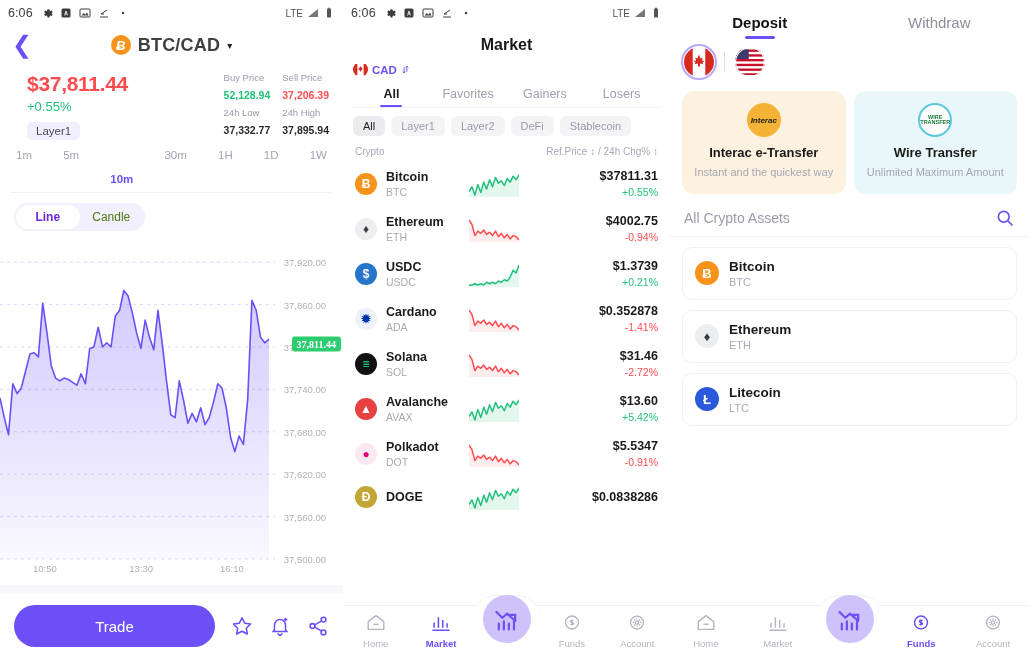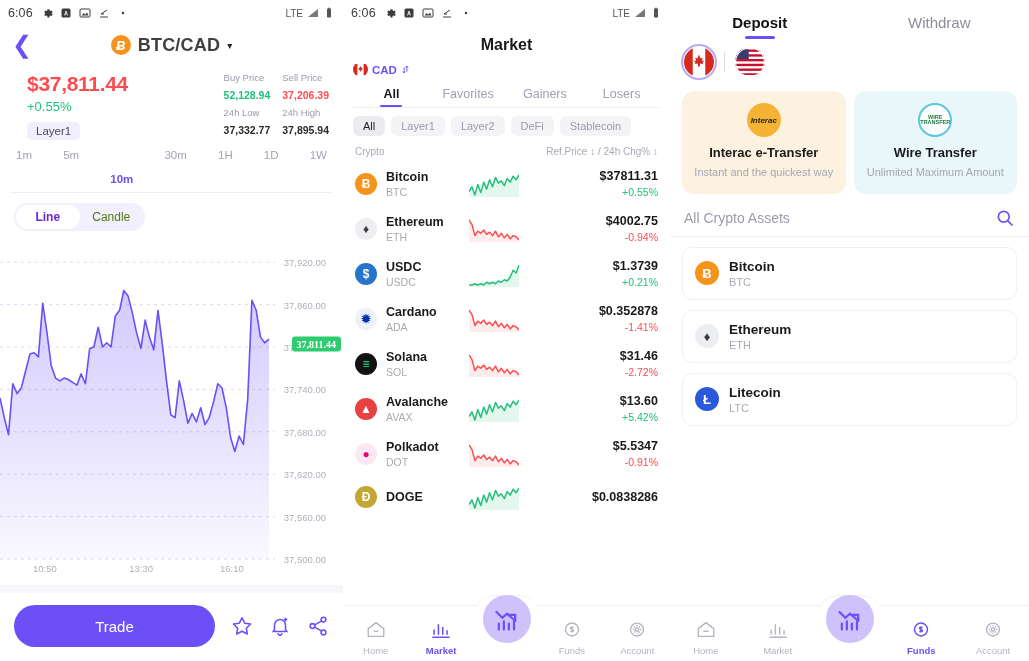--- a/index.html
+++ b/index.html
@@ -161,21 +161,21 @@
   .asset-card {
     margin: 10px 12px 0; border: 1px solid #f0f0f4; border-radius: 10px;
     padding: 11px 12px; display: flex; align-items: center; gap: 10px; cursor: pointer;
   }
   .a-name { font-size: 13.5px; font-weight: 700; color: #1a1a1a; }
   .a-sym { font-size: 11px; color: #a9a9b8; margin-top: 2px; }
 
   
   .bnav {
     position: absolute; left: 0; right: 0; bottom: 0; height: 56px;
-    background: #fff; border-top: 1px solid #f0f0f4; display: flex; align-items: flex-end;
+    background: #fff; border-top: 1px solid #f0f0f4; display: flex; align-items: center;
     padding-bottom: 5px;
   }
   .bnav-item { flex: 1; text-align: center; cursor: pointer; }
   .bnav-lbl { font-size: 9.5px; color: #b4b4c2; margin-top: 2px; }
   .bnav-item.active .bnav-lbl { color: #6c4ff7; font-weight: 700; }
   .bnav-center {
     position: absolute; left: 50%; transform: translateX(-50%); bottom: 18px;
     width: 48px; height: 48px; border-radius: 50%; background: #cfc2fb;
     display: flex; align-items: center; justify-content: center; cursor: pointer;
   }

